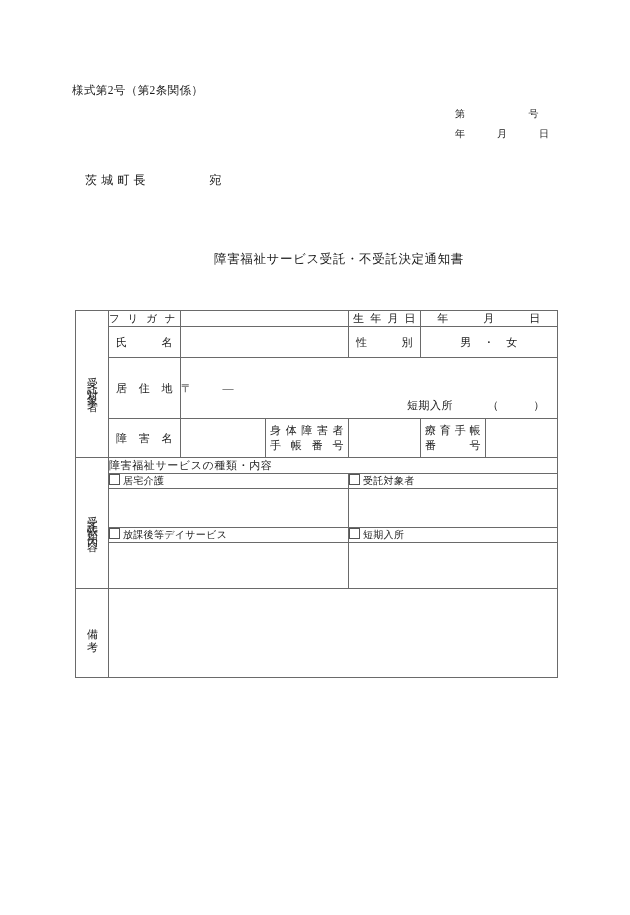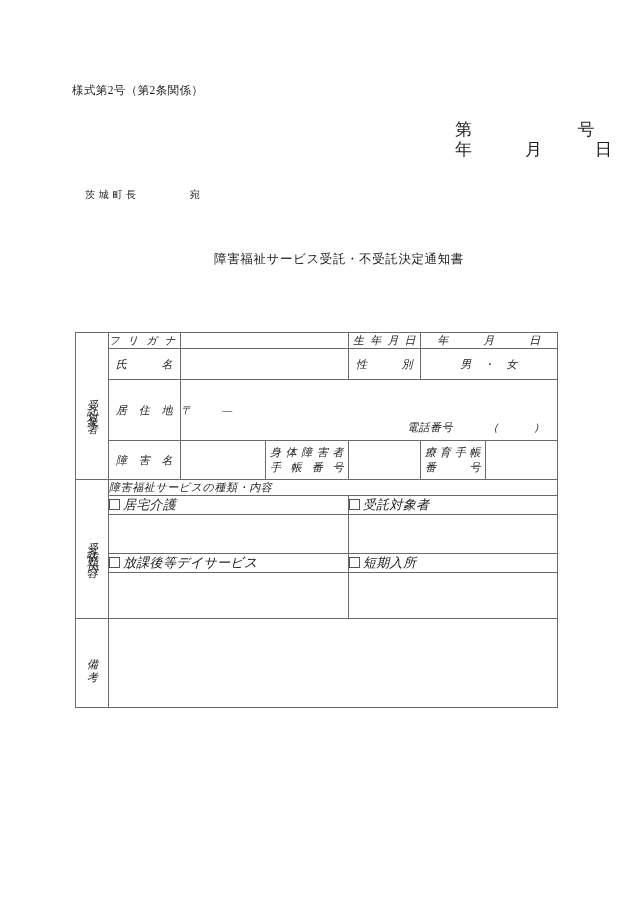--- a/index.html
+++ b/index.html
@@ -27,33 +27,33 @@
     left: 72px;
     top: 83px;
     font-size: 11.5px;
     letter-spacing: 0.4px;
     white-space: nowrap;
   }
 
   .doc-meta {
     position: absolute;
     left: 455px;
-    top: 120px;
-    font-size: 17px;
+    top: 104px;
+    font-size: 10px;
     line-height: 20px;
     white-space: pre;
     letter-spacing: 0.5px;
     font-family: Liberation Serif, serif;
   }
 
   .addressee {
     position: absolute;
     left: 85px;
-    top: 188px;
-    font-size: 10px;
+    top: 172px;
+    font-size: 12px;
     letter-spacing: 0.6px;
     white-space: pre;
   }
 
   .doc-title {
     position: absolute;
     left: 0;
     right: 0;
     top: 251px;
     text-align: center;
@@ -68,26 +68,25 @@
     top: 289px;
     font-size: 12px;
     letter-spacing: 0.15px;
     white-space: nowrap;
   }
 
   
   .form-table {
     position: absolute;
     left: 75px;
-    top: 332px;
+    top: 310px;
     width: 482px;
     border-collapse: collapse;
     table-layout: fixed;
     font-size: 11px;
-    font-style: italic;
   }
   .form-table td {
     border: 1px solid #ululu;
     border: 1px solid #6a6a6a;
     padding: 0;
     vertical-align: middle;
   }
 
   
   .vlabel {
@@ -150,21 +149,21 @@
     letter-spacing: 0.5px;
     white-space: pre;
   }
 
   .svc-header {
     font-size: 11px;
     letter-spacing: 0.6px;
     padding: 3px 0;
   }
   .svc-option {
-    font-size: 13px;
+    font-size: 10px;
     padding: 3px 8px;
     letter-spacing: 0.3px;
   }
   .checkbox-glyph {
     display: inline-block;
     width: 9px;
     height: 9px;
     border: 1px solid #555;
     margin-right: 3px;
     vertical-align: -1px;
@@ -244,21 +243,21 @@
     <tr>
       <td class="hlabel">
         <span class="spread-text">
               <span>居</span>
               <span>住</span>
               <span>地</span>
             </span>
       </td>
       <td class="addr-cell" colspan="5">
         <div class="postal"><span class="mark">〒</span><span>—</span></div>
-        <div class="tel">電話番号　　　（　　　）</div>
+        <div class="tel">短期入所　　　（　　　）</div>
       </td>
     </tr>
 
     <tr>
       <td class="hlabel" style="height:38px">
         <span class="spread-text">
               <span>障</span>
               <span>害</span>
               <span>名</span>
             </span>

